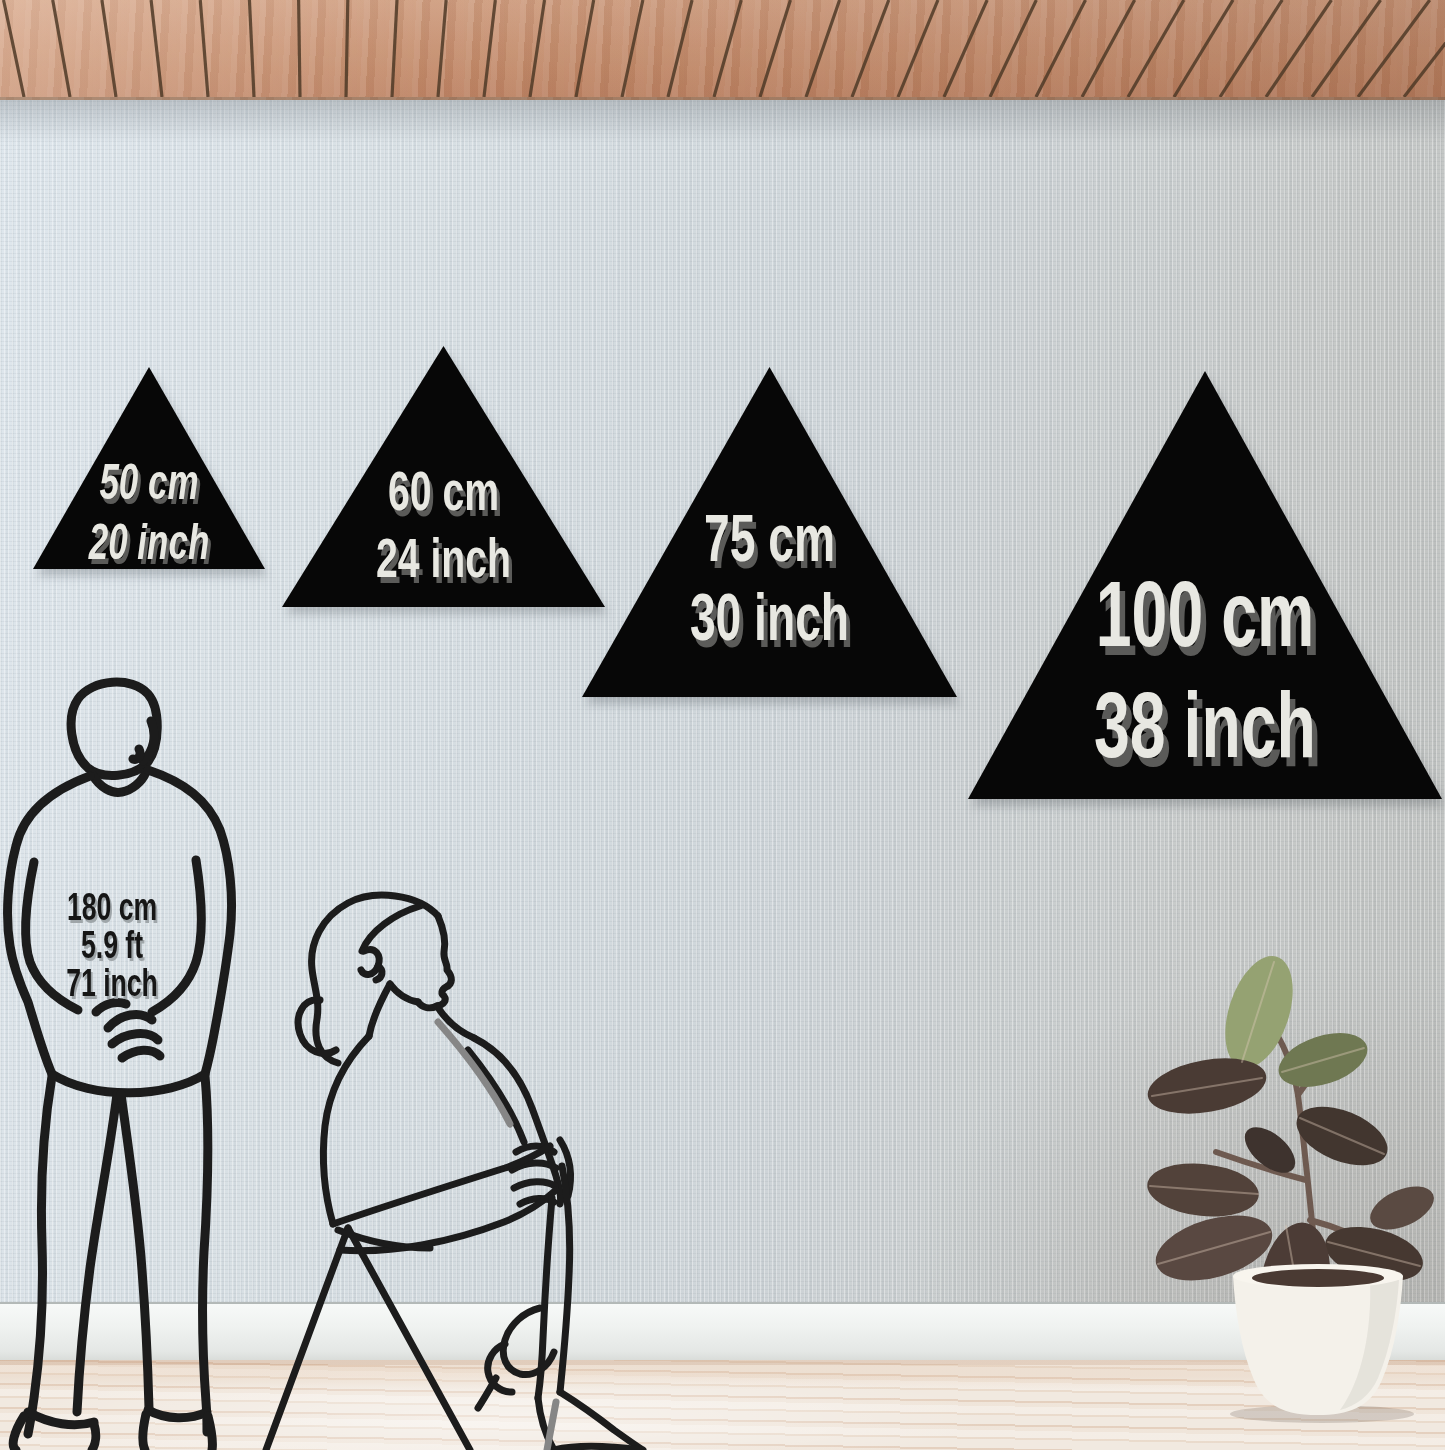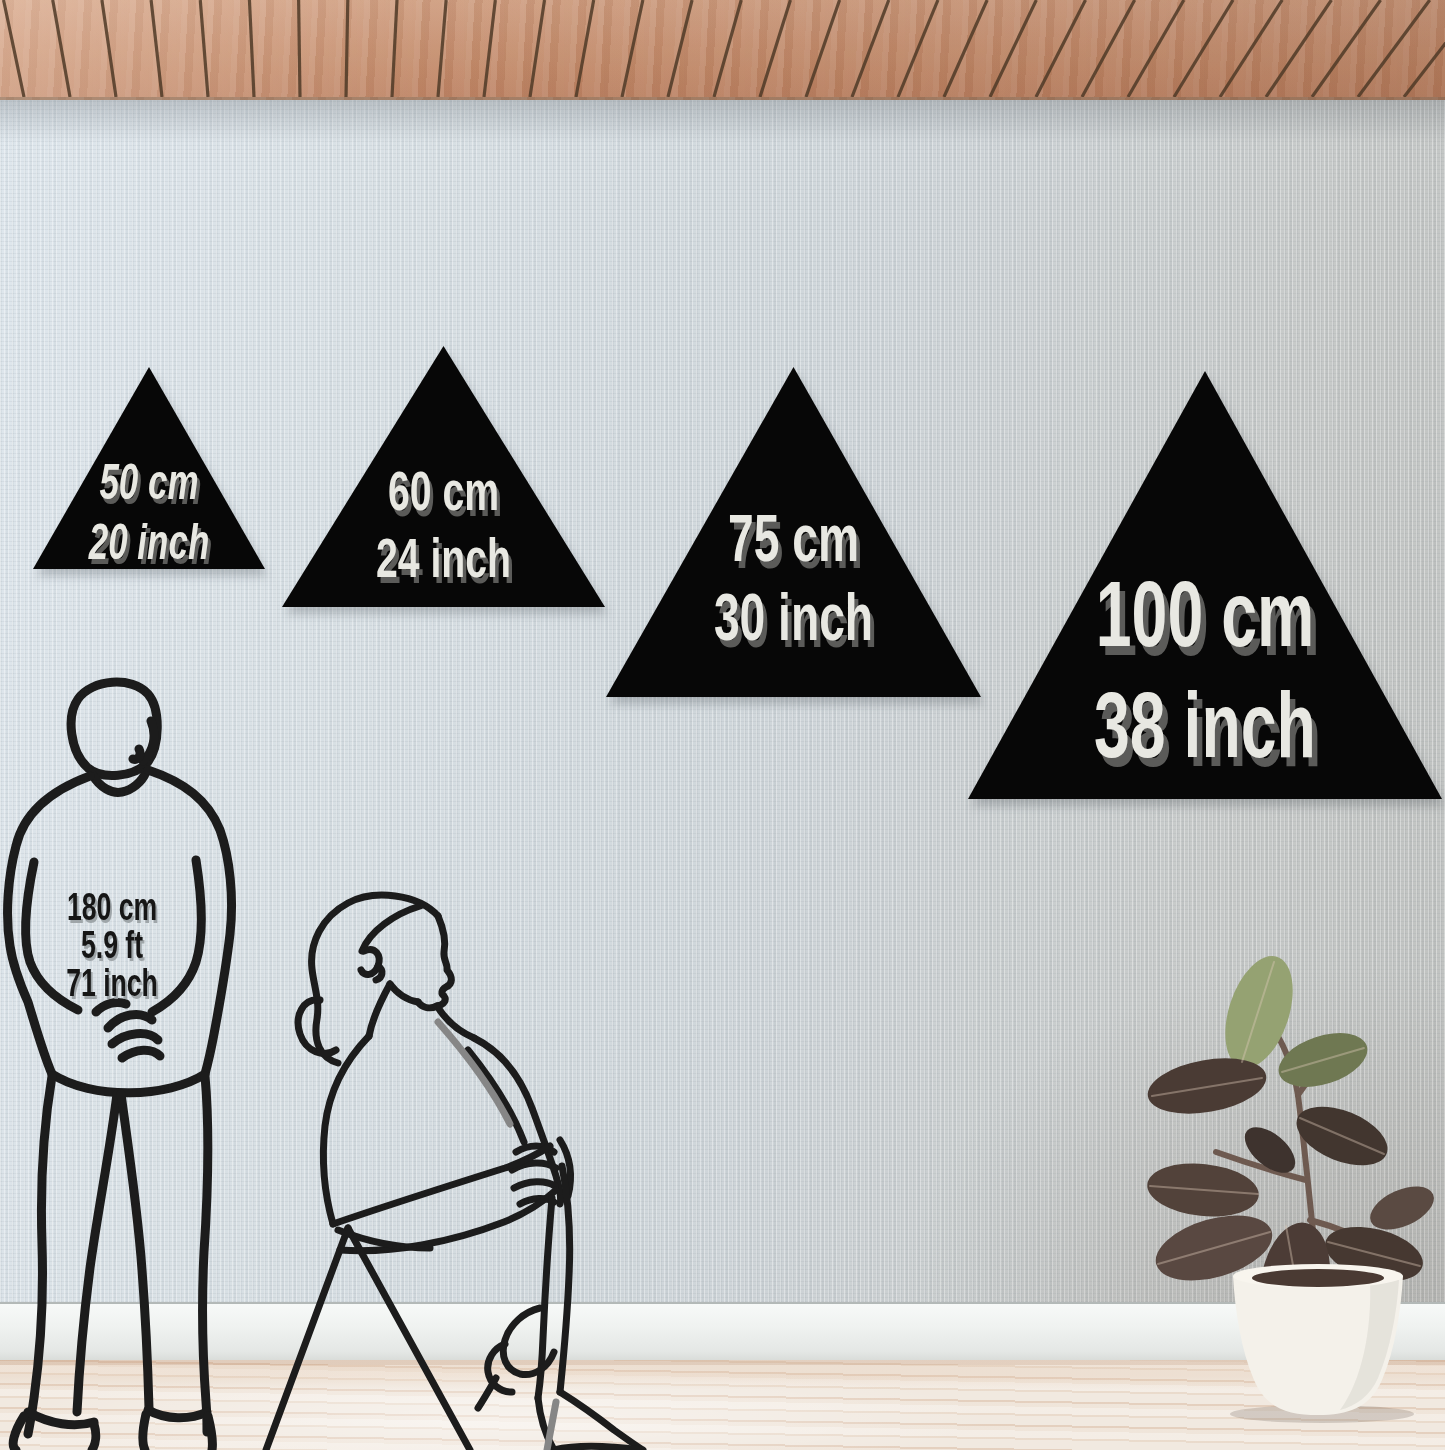--- a/index.html
+++ b/index.html
@@ -129,21 +129,21 @@
   </div>
 
   <div class="tri-wrap" style="left:282px;top:346px;width:302px;height:261px;padding-left:21px;">
     <div class="tri"></div>
     <div class="tri-label" style="top:42.5%;font-size:56px;">
       <span>60 cm</span>
       <span>24 inch</span>
     </div>
   </div>
 
-  <div class="tri-wrap" style="left:606px;top:367px;width:375px;height:330px;">
+  <div class="tri-wrap" style="left:582px;top:367px;width:375px;height:330px;">
     <div class="tri"></div>
     <div class="tri-label" style="top:40%;font-size:66px;">
       <span>75 cm</span>
       <span>30 inch</span>
     </div>
   </div>
 
   <div class="tri-wrap" style="left:968px;top:371px;width:474px;height:428px;">
     <div class="tri"></div>
     <div class="tri-label" style="top:44%;font-size:92px;">

